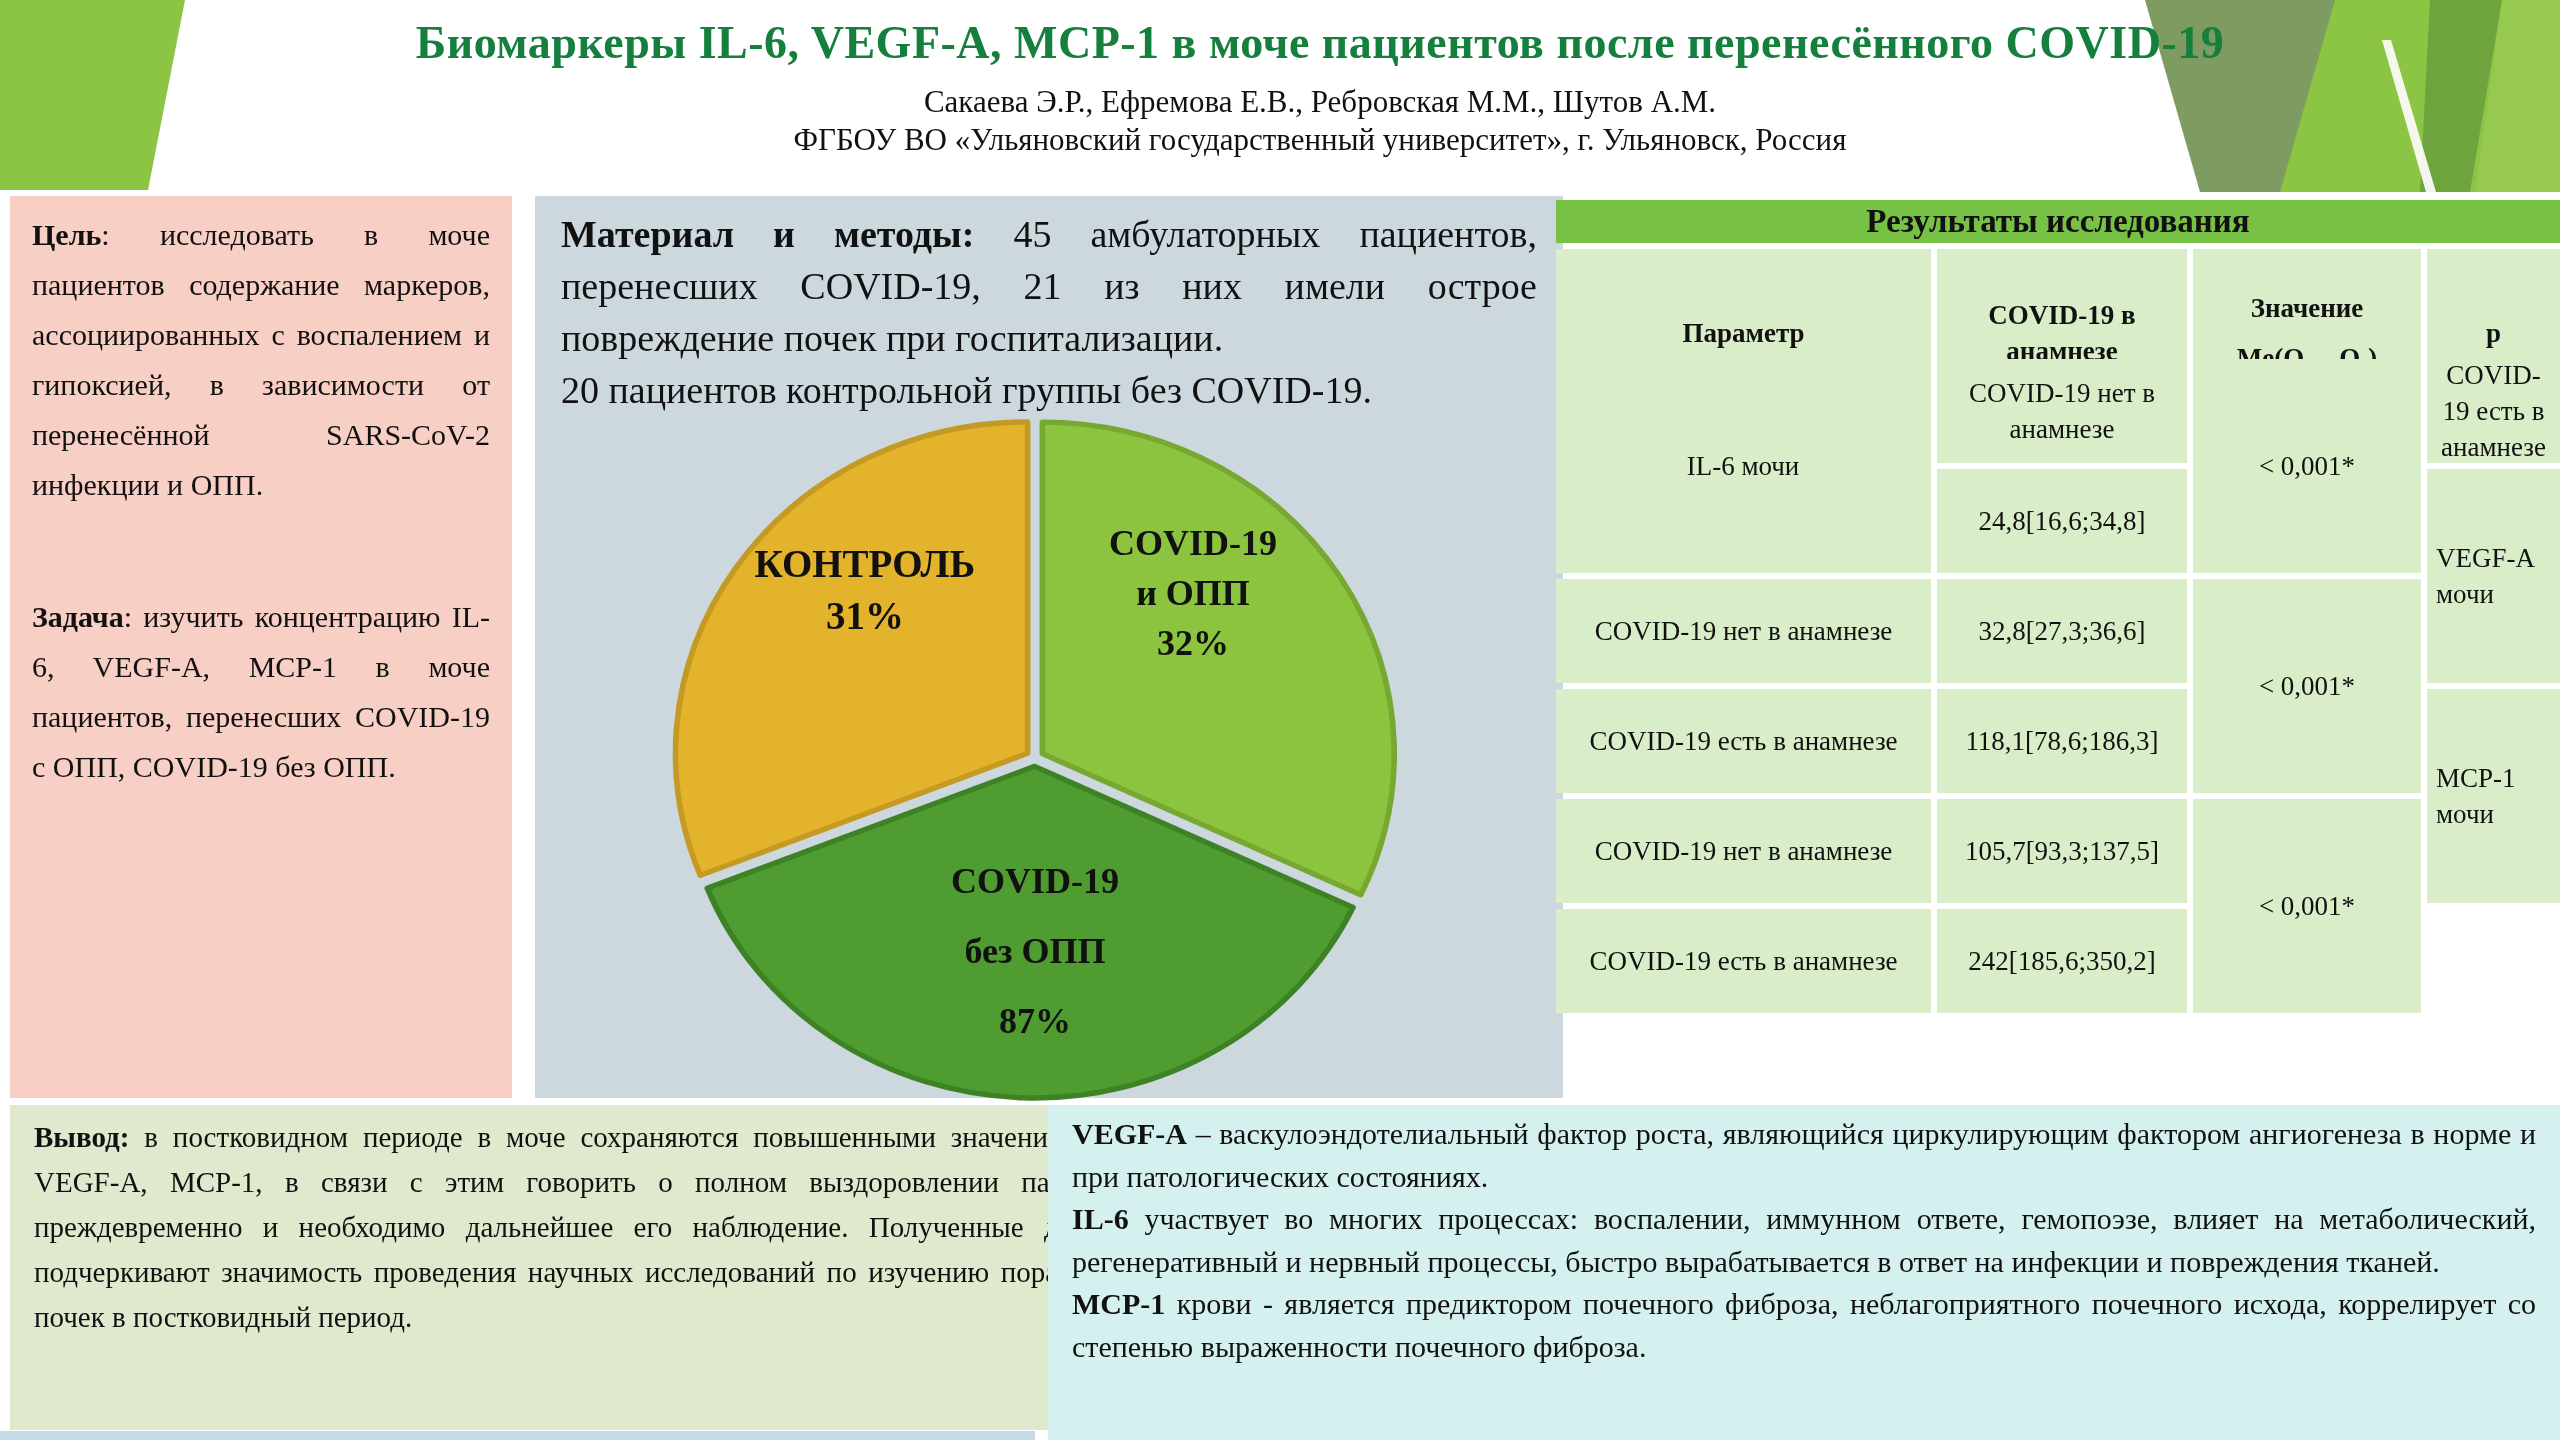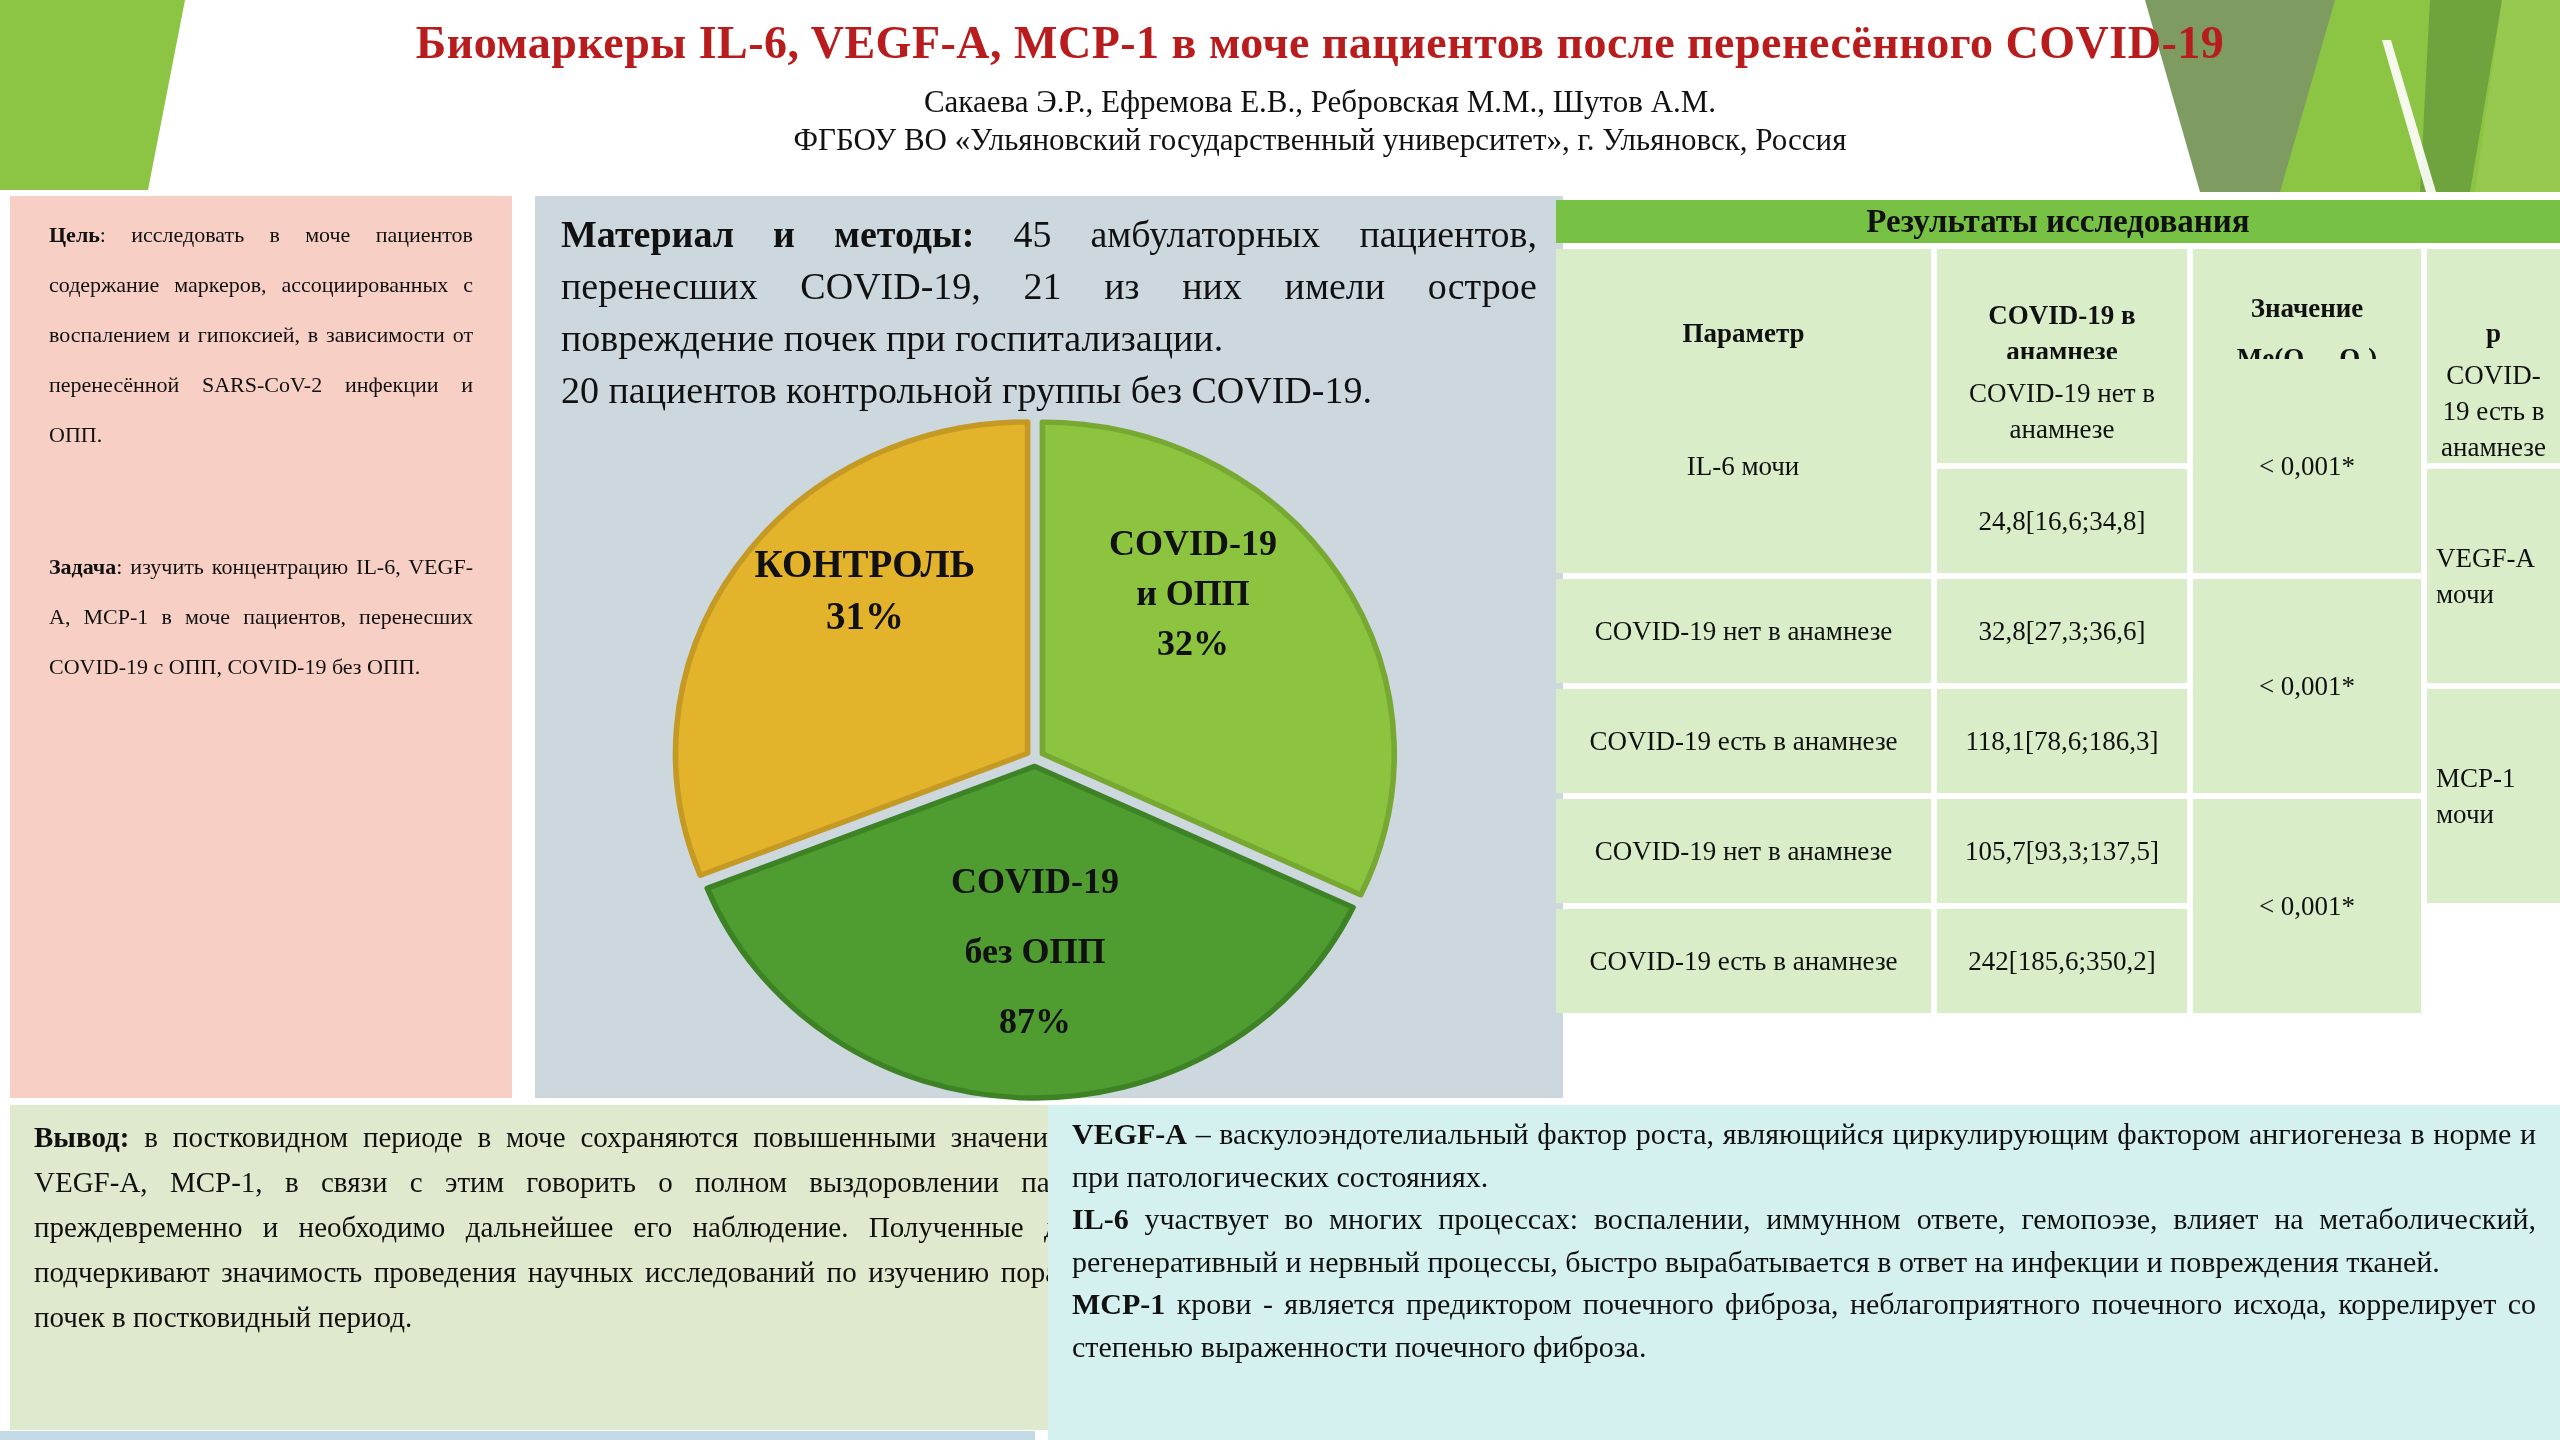--- a/index.html
+++ b/index.html
@@ -8,21 +8,21 @@
   .abs{position:absolute;}
   .center{text-align:center;}
   .just{text-align:justify;}
   .b{font-weight:bold;}
   
   #title{left:150px;right:70px;top:16px;font-size:46px;font-weight:bold;letter-spacing:.5px;}
   #authors{left:150px;right:70px;top:84px;font-size:31px;}
   #affil{left:150px;right:70px;top:122px;font-size:31px;}
   
   .panel{box-sizing:border-box;}
-  #goal-panel{left:10px;top:196px;width:502px;height:902px;padding:14px 39px;font-size:22px;line-height:50px;}
+  #goal-panel{left:10px;top:196px;width:502px;height:902px;padding:14px 22px;font-size:30px;line-height:50px;}
   #methods-panel{left:535px;top:196px;width:1028px;height:902px;padding:12px 26px;font-size:38px;line-height:52px;}
   #task-par{margin-top:82px;}
   
   #results{left:1556px;top:200px;width:1004px;}
   #results-banner{height:43px;display:flex;align-items:center;justify-content:center;
                   font-size:33px;font-weight:bold;}
   #results-grid{margin-top:6px;display:grid;grid-template-columns:375px 250px 228px 1fr;
                 grid-auto-rows:104px;gap:6px;}
   #results-grid .hdr{height:168px;}
   .cell{background:var(--cell);display:flex;flex-direction:column;align-items:center;justify-content:center;
@@ -53,21 +53,21 @@
   </svg>
 
   <svg class="abs" style="left:2130px;top:0;" width="430" height="192" viewBox="0 0 430 192" preserveAspectRatio="none">
     <polygon points="190,0 430,0 430,192 140,192" fill="#8CC443"></polygon>
     <polygon points="15,0 205,0 150,192 70,192" fill="#7E9C62"></polygon>
     <polygon points="300,0 372,0 340,192 290,192" fill="#6FA33D"></polygon>
     <polygon points="372,0 430,0 430,192 345,192" fill="#97C84F"></polygon>
     <polygon points="252,40 261,40 306,192 296,192" fill="#ffffff" opacity="0.9"></polygon>
   </svg>
 
-  <div class="abs center" id="title" style="color: #b91c1c;">Биомаркеры IL-6, VEGF-A, MCP-1 в моче пациентов после перенесённого COVID-19</div>
+  <div class="abs center" id="title" style="color: #15803d;">Биомаркеры IL-6, VEGF-A, MCP-1 в моче пациентов после перенесённого COVID-19</div>
   <div class="abs center" id="authors">Сакаева Э.Р., Ефремова Е.В., Ребровская М.М., Шутов А.М.</div>
   <div class="abs center" id="affil">ФГБОУ ВО «Ульяновский государственный университет», г. Ульяновск, Россия</div>
 
   <div class="abs panel" id="goal-panel" style="background: rgb(247, 207, 197);">
     <div class="just">
       <span class="b">Цель</span><span>: исследовать в моче пациентов содержание маркеров, ассоциированных с воспалением и гипоксией, в зависимости от перенесённой SARS-CoV-2 инфекции и ОПП.</span>
     </div>
     <div class="just" id="task-par">
       <span class="b">Задача</span><span>: изучить концентрацию IL-6, VEGF-А, MCP-1 в моче пациентов, перенесших COVID-19 с ОПП, COVID-19 без ОПП.</span>
     </div>

